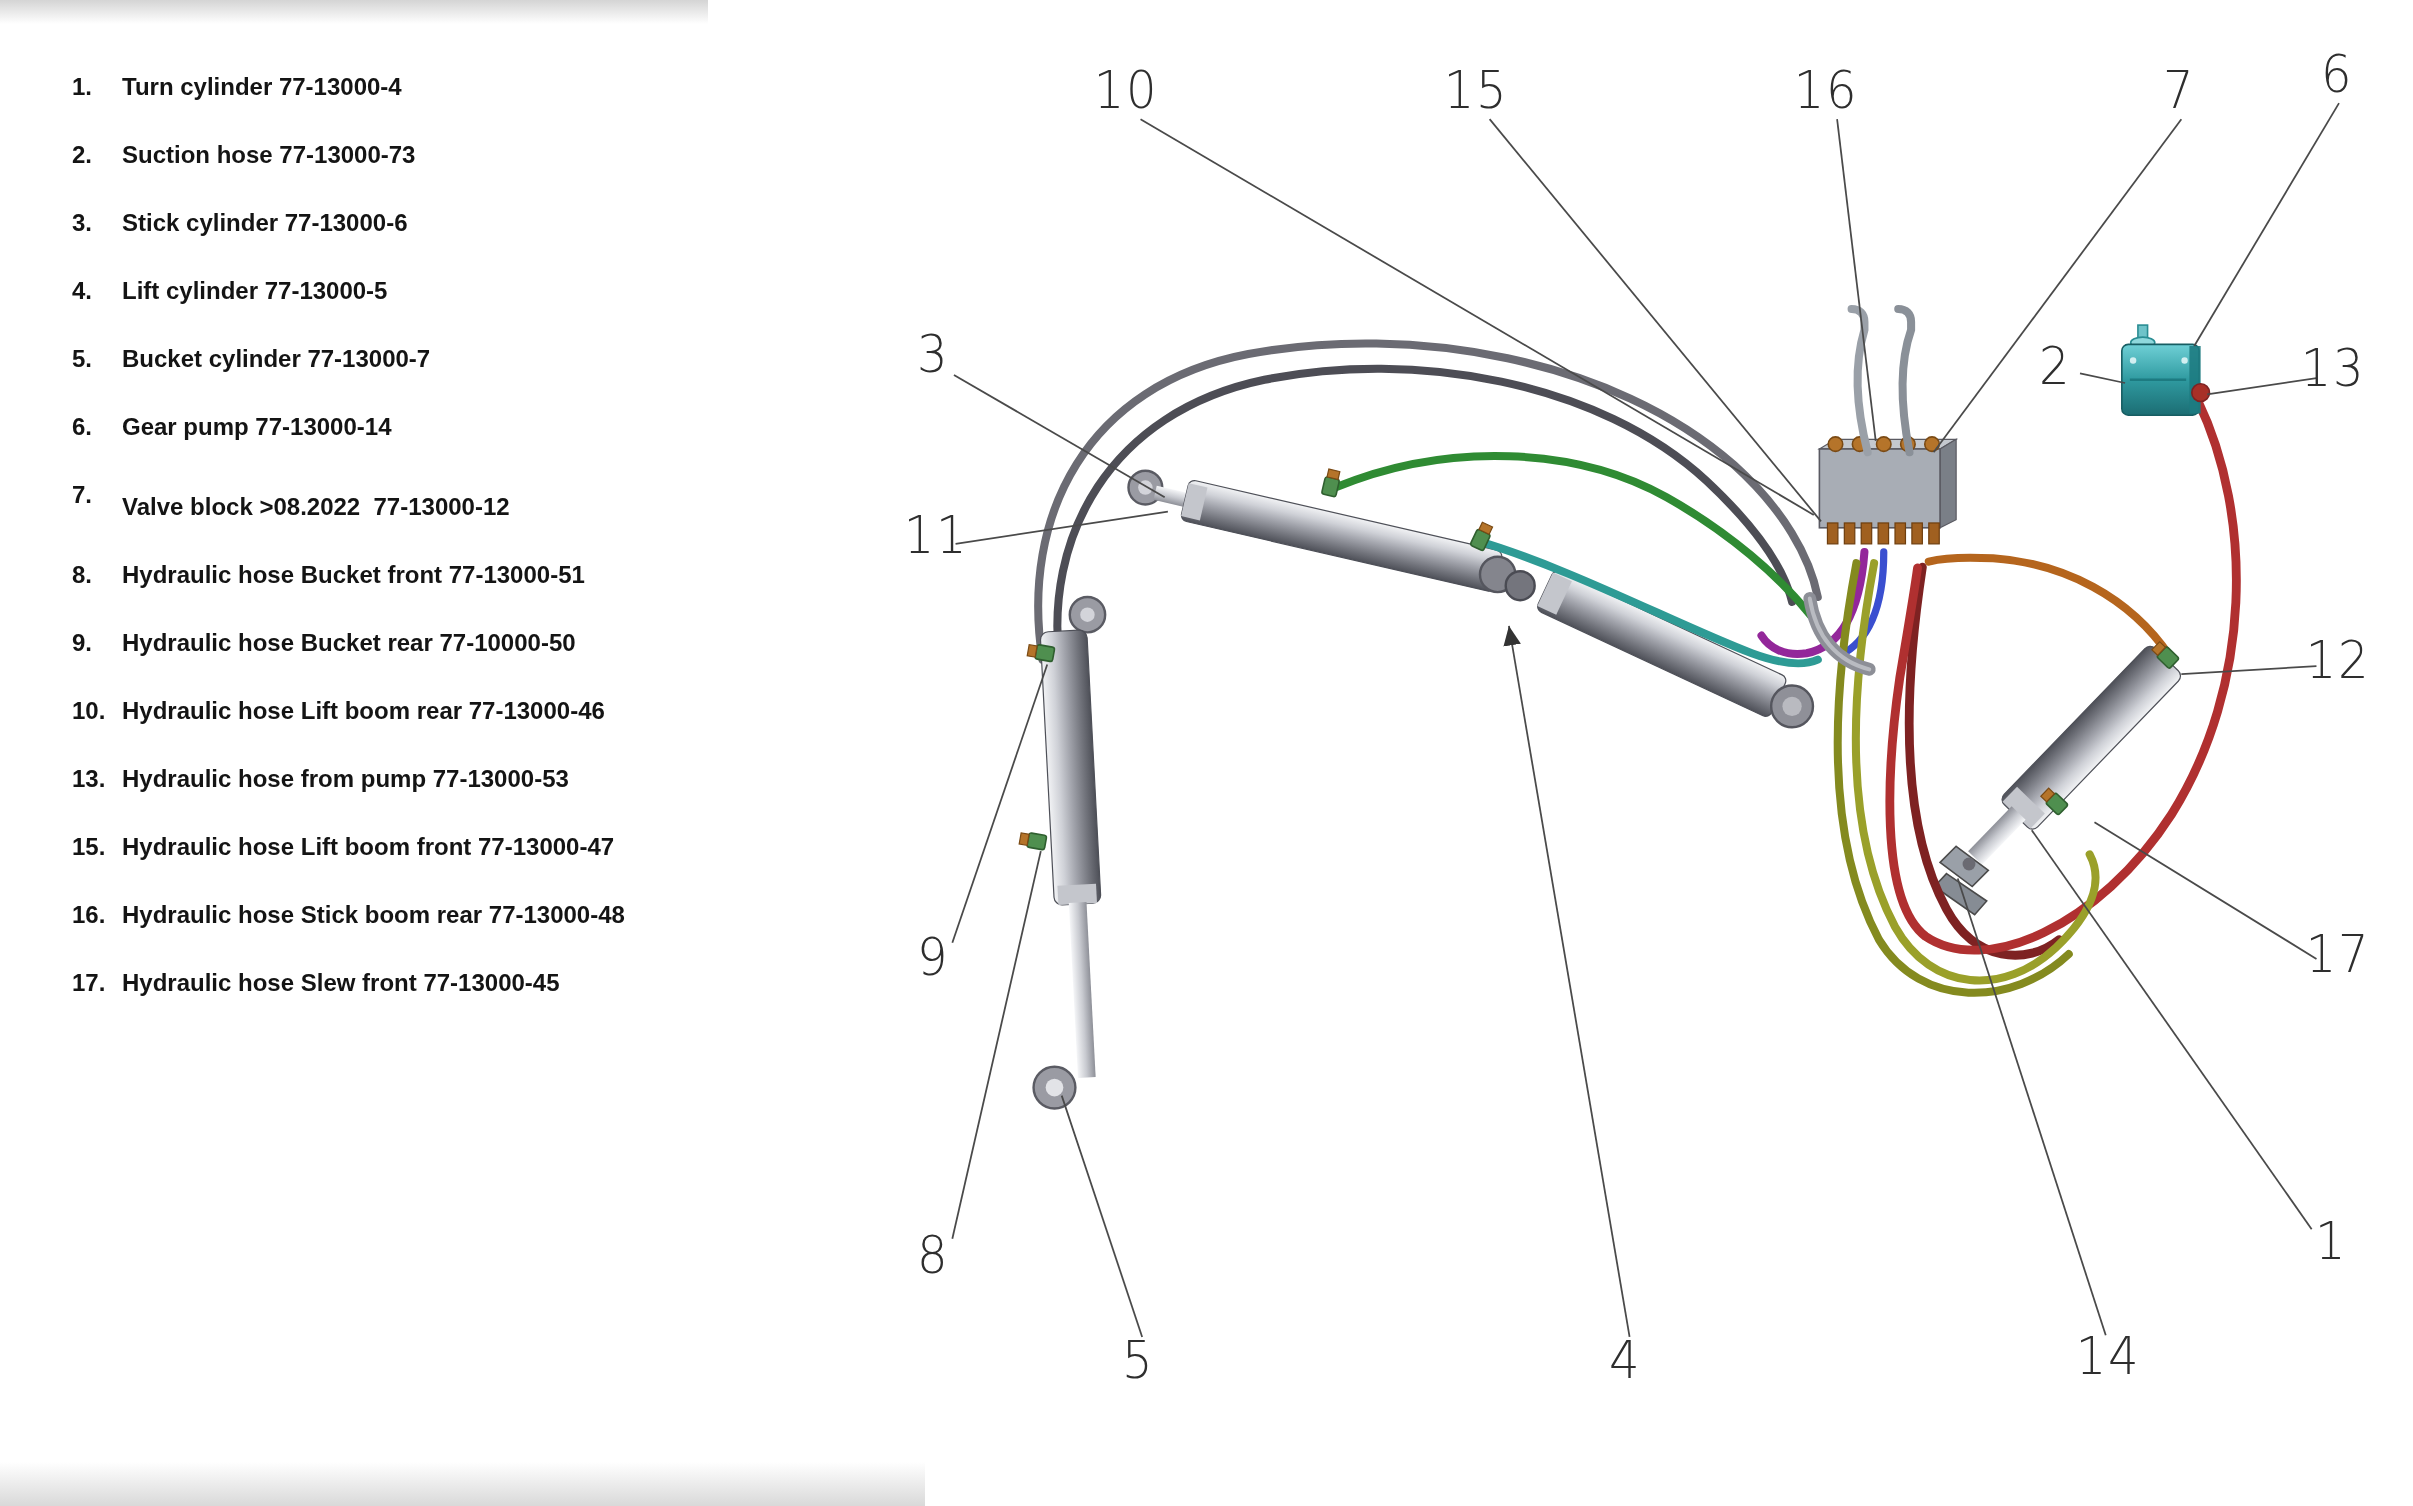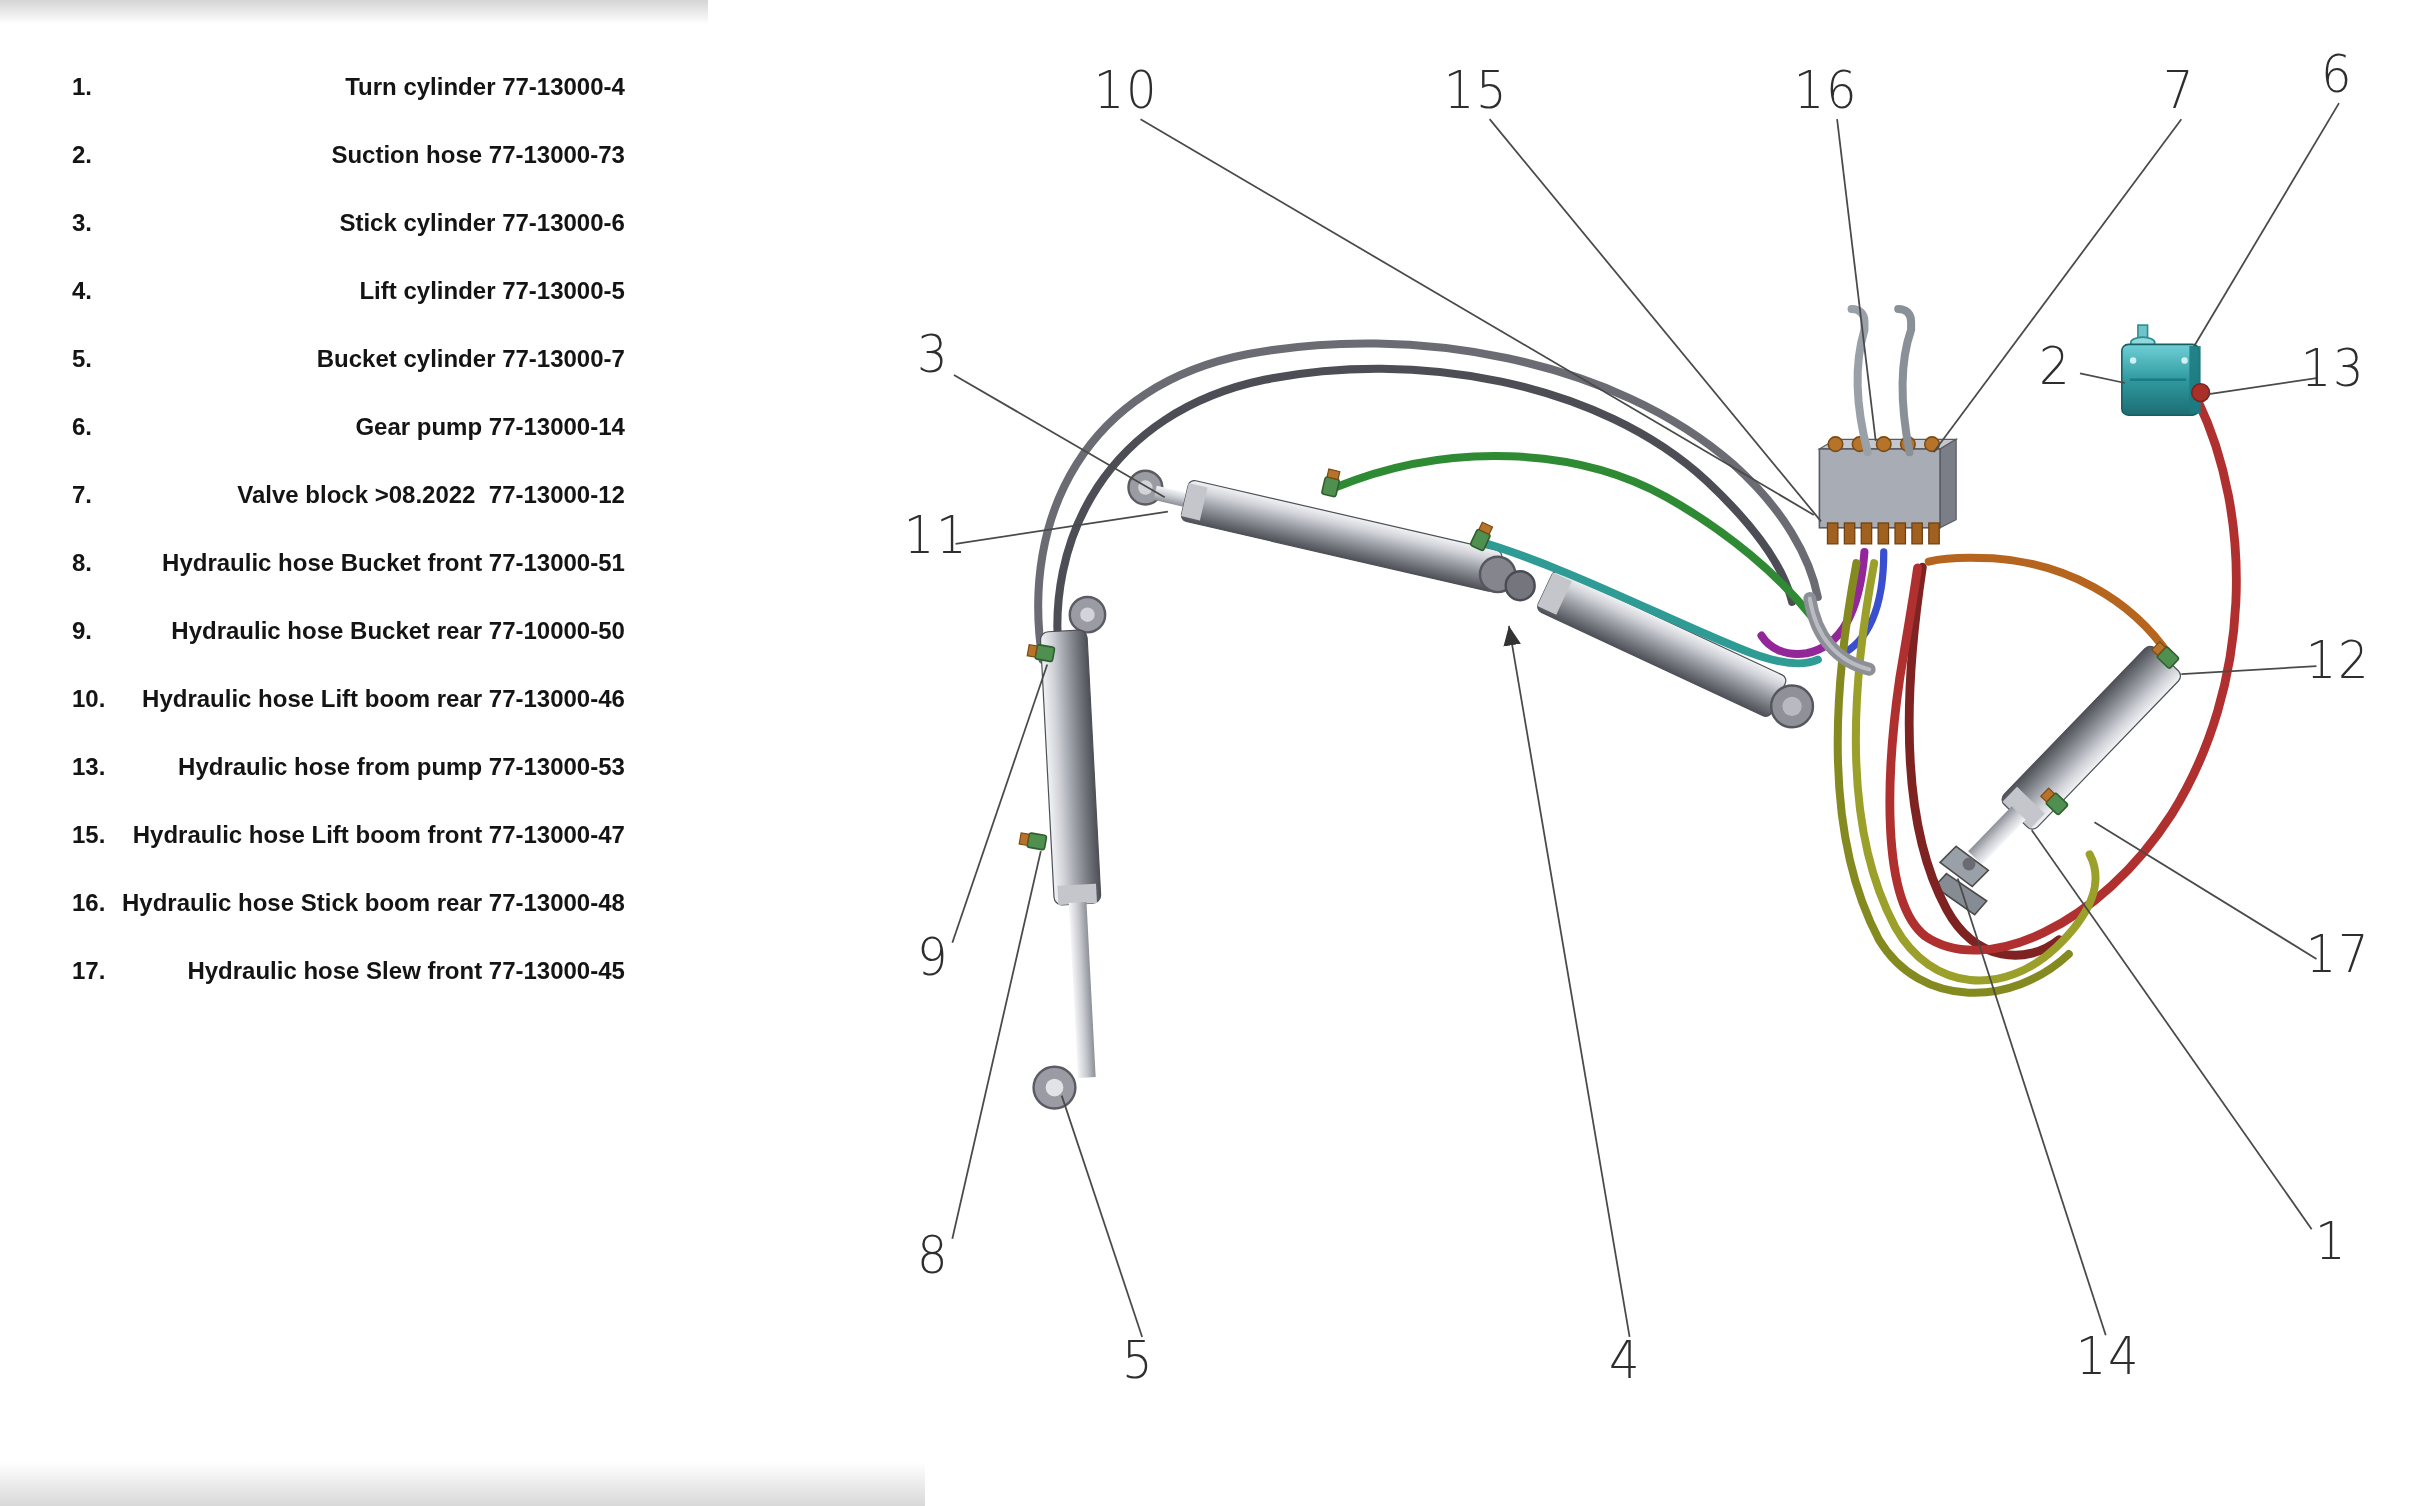--- a/index.html
+++ b/index.html
@@ -6,22 +6,22 @@
   .stage{position:relative;width:2413px;height:1506px;background:#ffffff;overflow:hidden;
          font-family:"Liberation Sans",sans-serif;}
   .edge-top{position:absolute;left:0;top:0;width:708px;height:24px;
             background:linear-gradient(180deg,rgba(170,170,170,.5),rgba(255,255,255,0));}
   .edge-bottom{position:absolute;left:0;bottom:0;width:925px;height:44px;
             background:linear-gradient(0deg,rgba(170,170,170,.45),rgba(255,255,255,0));}
   .plist{position:absolute;left:72px;top:71px;margin:0;padding:0;list-style:none;z-index:3;}
   .pitem{display:grid;grid-template-columns:50px auto;margin-bottom:37px;
          font-weight:700;font-size:24px;line-height:31px;color:#141414;}
   .pnum{white-space:pre;}
-  .plabel{white-space:pre-wrap;text-align:right;}
-  .plabel.twoline{display:flex;flex-direction:column;}
+  .plabel{white-space:pre-wrap;}
+  .plabel.twoline{display:flex;flex-direction:column;margin-top:12px;}
   .art{position:absolute;left:0;top:0;z-index:1;}
   .co{position:absolute;transform:translate(-50%,-50%) scaleY(1.06);z-index:4;
       font-family:"DejaVu Sans",sans-serif;font-weight:300;font-size:48px;
       color:#2e2e2e;letter-spacing:1.6px;white-space:nowrap;}
 </style>
 </head>
 <body>
 
 <div class="stage">
 

